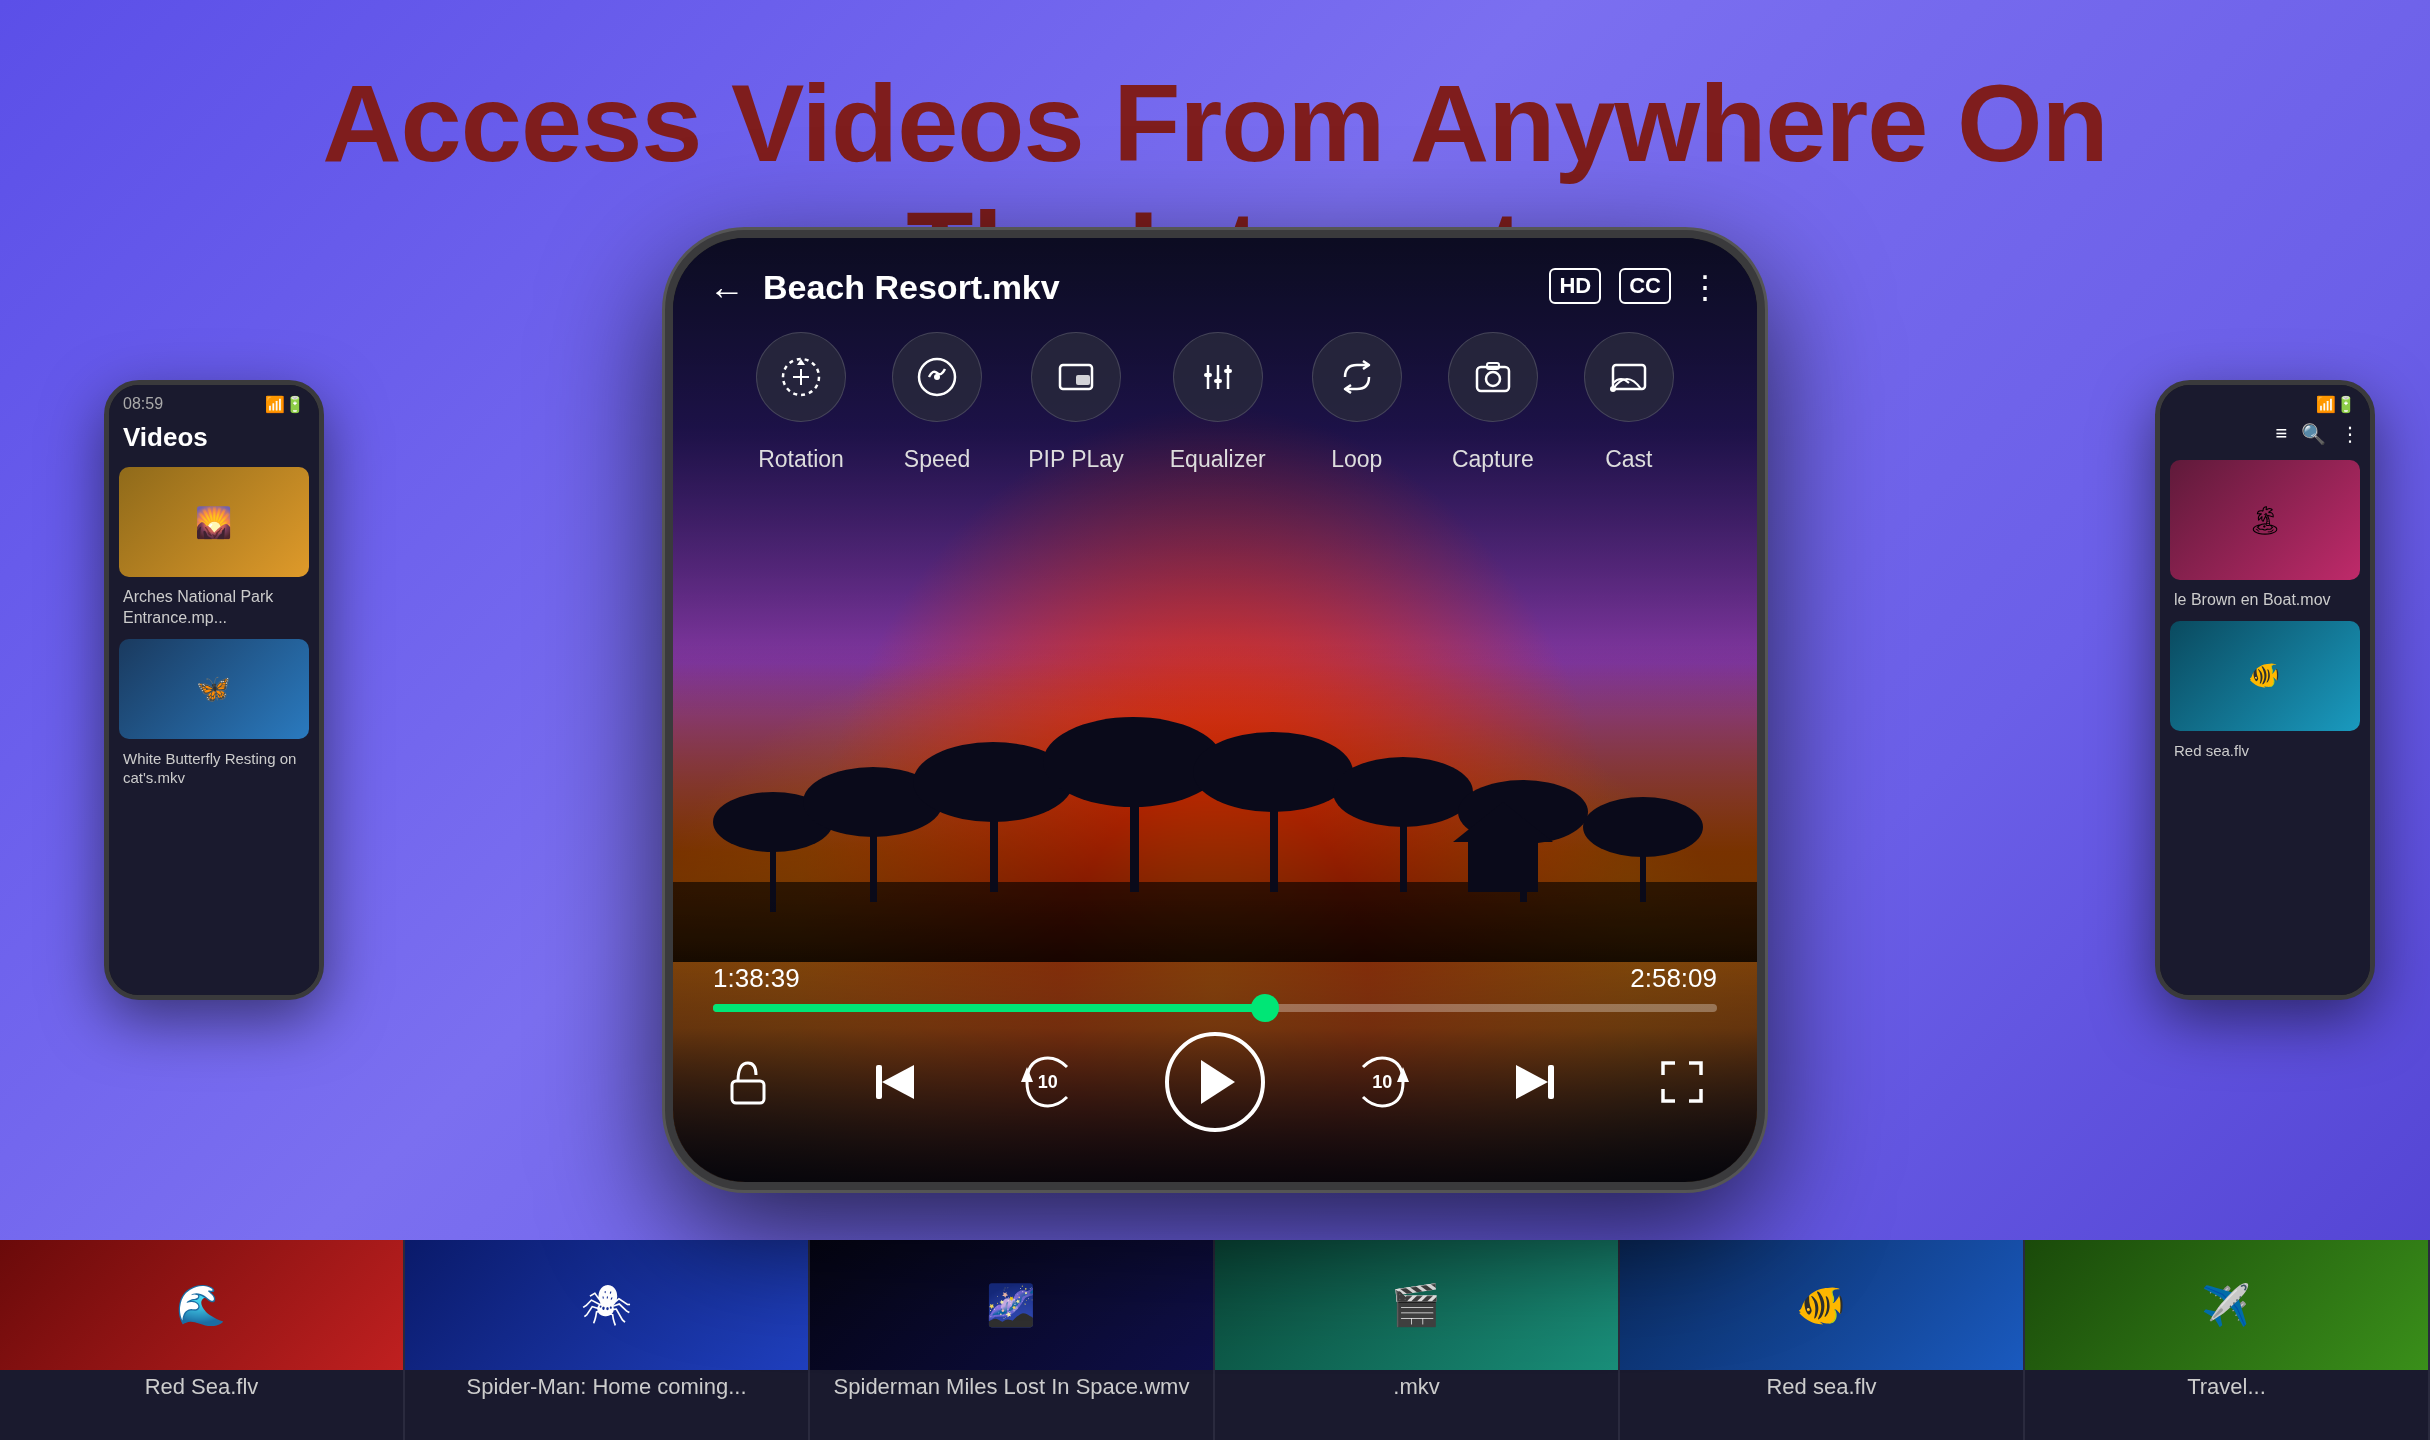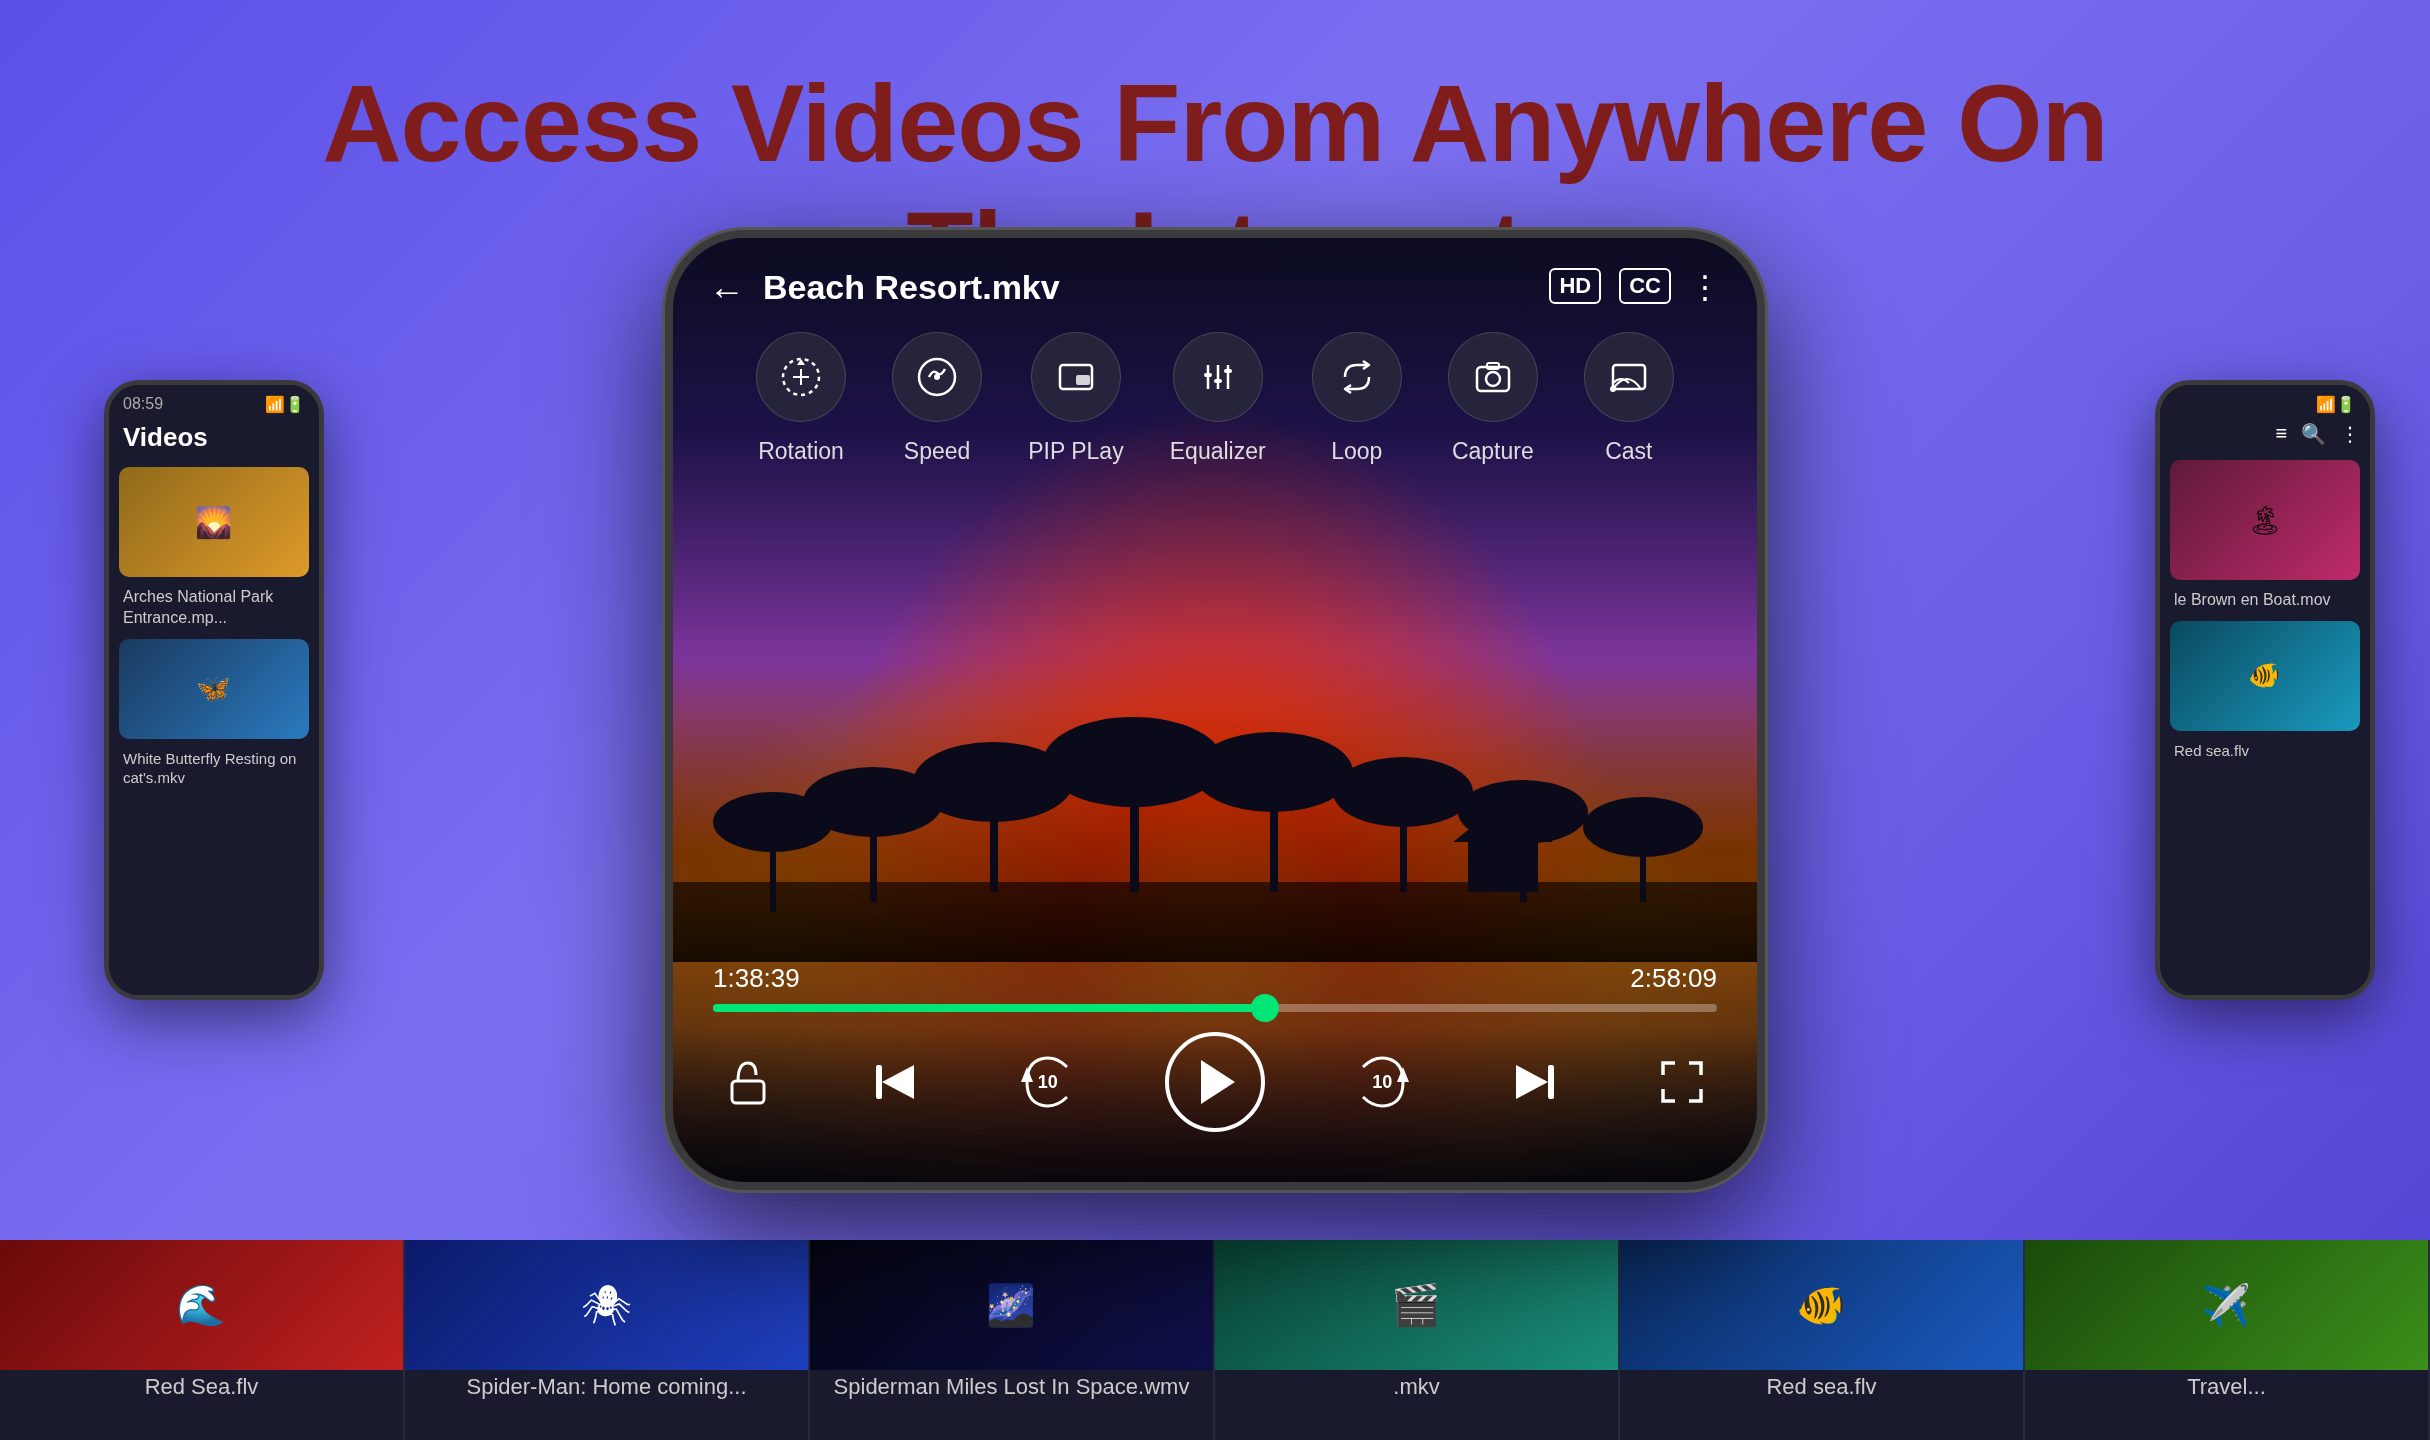--- a/index.html
+++ b/index.html
@@ -208,21 +208,21 @@
       z-index: 10;
       display: flex;
       align-items: flex-start;
       justify-content: space-around;
       padding: 24px 60px 0;
     }
     .ctrl-item {
       display: flex;
       flex-direction: column;
       align-items: center;
-      gap: 16px;
+      gap: 24px;
       cursor: pointer;
     }
     .ctrl-icon-bg {
       width: 90px;
       height: 90px;
       border-radius: 50%;
       background: rgba(40, 40, 60, 0.85);
       display: flex;
       align-items: center;
       justify-content: center;

